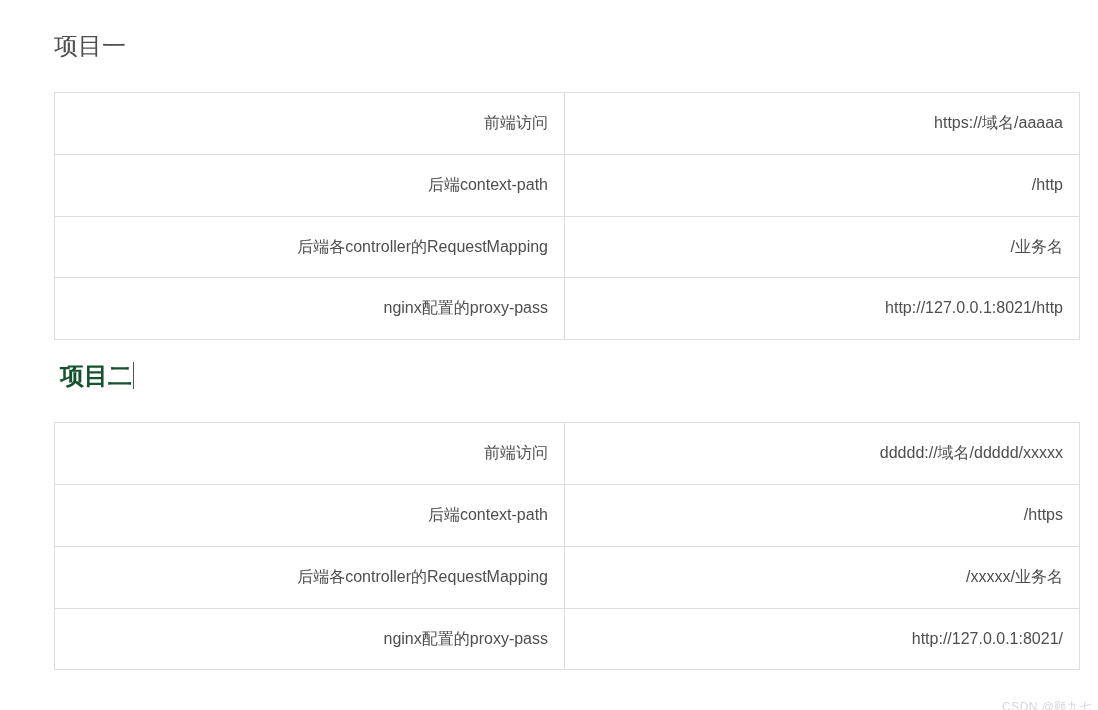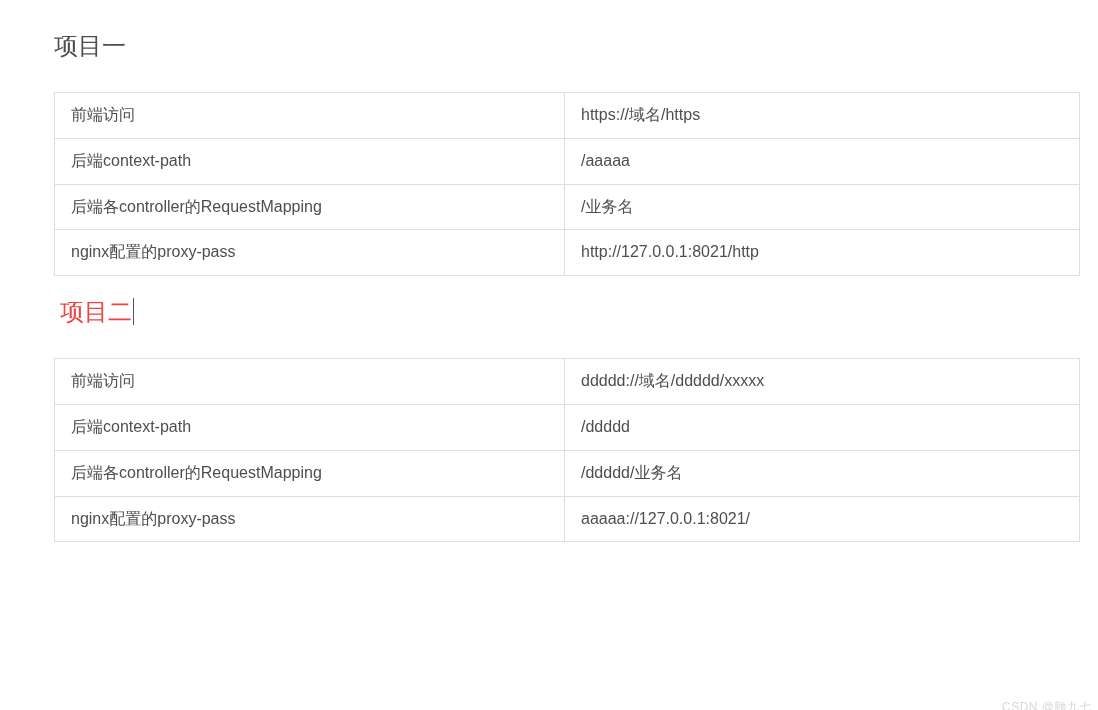--- a/index.html
+++ b/index.html
@@ -18,42 +18,43 @@
     }
     .heading {
       font-size: 24px;
       font-weight: 400;
       color: #4e4e4e;
       margin-top: 18px;
       margin-bottom: 30px;
     }
     .heading2 {
       font-size: 24px;
-      font-weight: 400;
-      color: #ef4444;
+      font-weight: 700;
+      color: #14532d;
       margin-top: 20px;
       margin-bottom: 30px;
       position: relative;
     }
     .cursor-mark {
       border-right: 1px solid #555;
       padding-right: 1px;
     }
     table {
       width: 100%;
       border-collapse: collapse;
       table-layout: fixed;
     }
     td {
       border: 1px solid #dedede;
-      padding: 12px 16px;
+      padding: 20px 16px;
       font-size: 16px;
       color: #4e4e4e;
       vertical-align: middle;
       line-height: 1.3;
+      text-align: right;
     }
     td:first-child {
       width: 510px;
     }
     .watermark {
       position: absolute;
       right: 12px;
       bottom: 0;
       font-size: 12px;
       color: #d8d8d8;
@@ -63,25 +64,25 @@
   </style>
 </head>
 <body>
 
 <h2 class="heading">项目一</h2>
 
 <table>
   <tbody>
     <tr>
       <td>前端访问</td>
-      <td>https://域名/https</td>
+      <td>https://域名/aaaaa</td>
     </tr>
     <tr>
       <td>后端context-path</td>
-      <td>/aaaaa</td>
+      <td>/http</td>
     </tr>
     <tr>
       <td>后端各controller的RequestMapping</td>
       <td>/业务名</td>
     </tr>
     <tr>
       <td>nginx配置的proxy-pass</td>
       <td>http://127.0.0.1:8021/http</td>
     </tr>
   </tbody>
@@ -90,26 +91,26 @@
 <h2 class="heading2"><span class="cursor-mark">项目二</span></h2>
 
 <table>
   <tbody>
     <tr>
       <td>前端访问</td>
       <td>ddddd://域名/ddddd/xxxxx</td>
     </tr>
     <tr>
       <td>后端context-path</td>
-      <td>/ddddd</td>
+      <td>/https</td>
     </tr>
     <tr>
       <td>后端各controller的RequestMapping</td>
-      <td>/ddddd/业务名</td>
+      <td>/xxxxx/业务名</td>
     </tr>
     <tr>
       <td>nginx配置的proxy-pass</td>
-      <td>aaaaa://127.0.0.1:8021/</td>
+      <td>http://127.0.0.1:8021/</td>
     </tr>
   </tbody>
 </table>
 
 <div class="watermark">CSDN @顾九七</div>
 
 </body></html>

